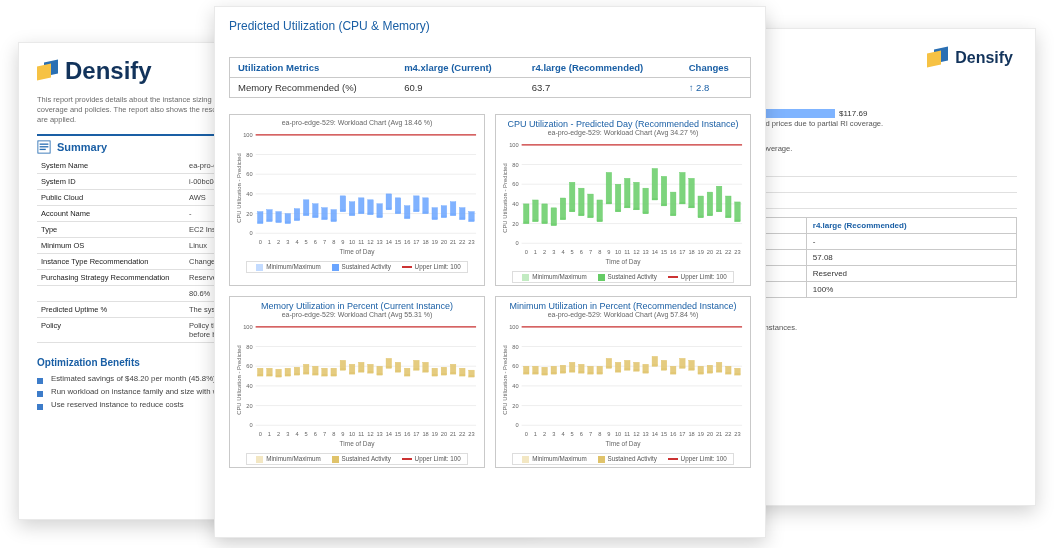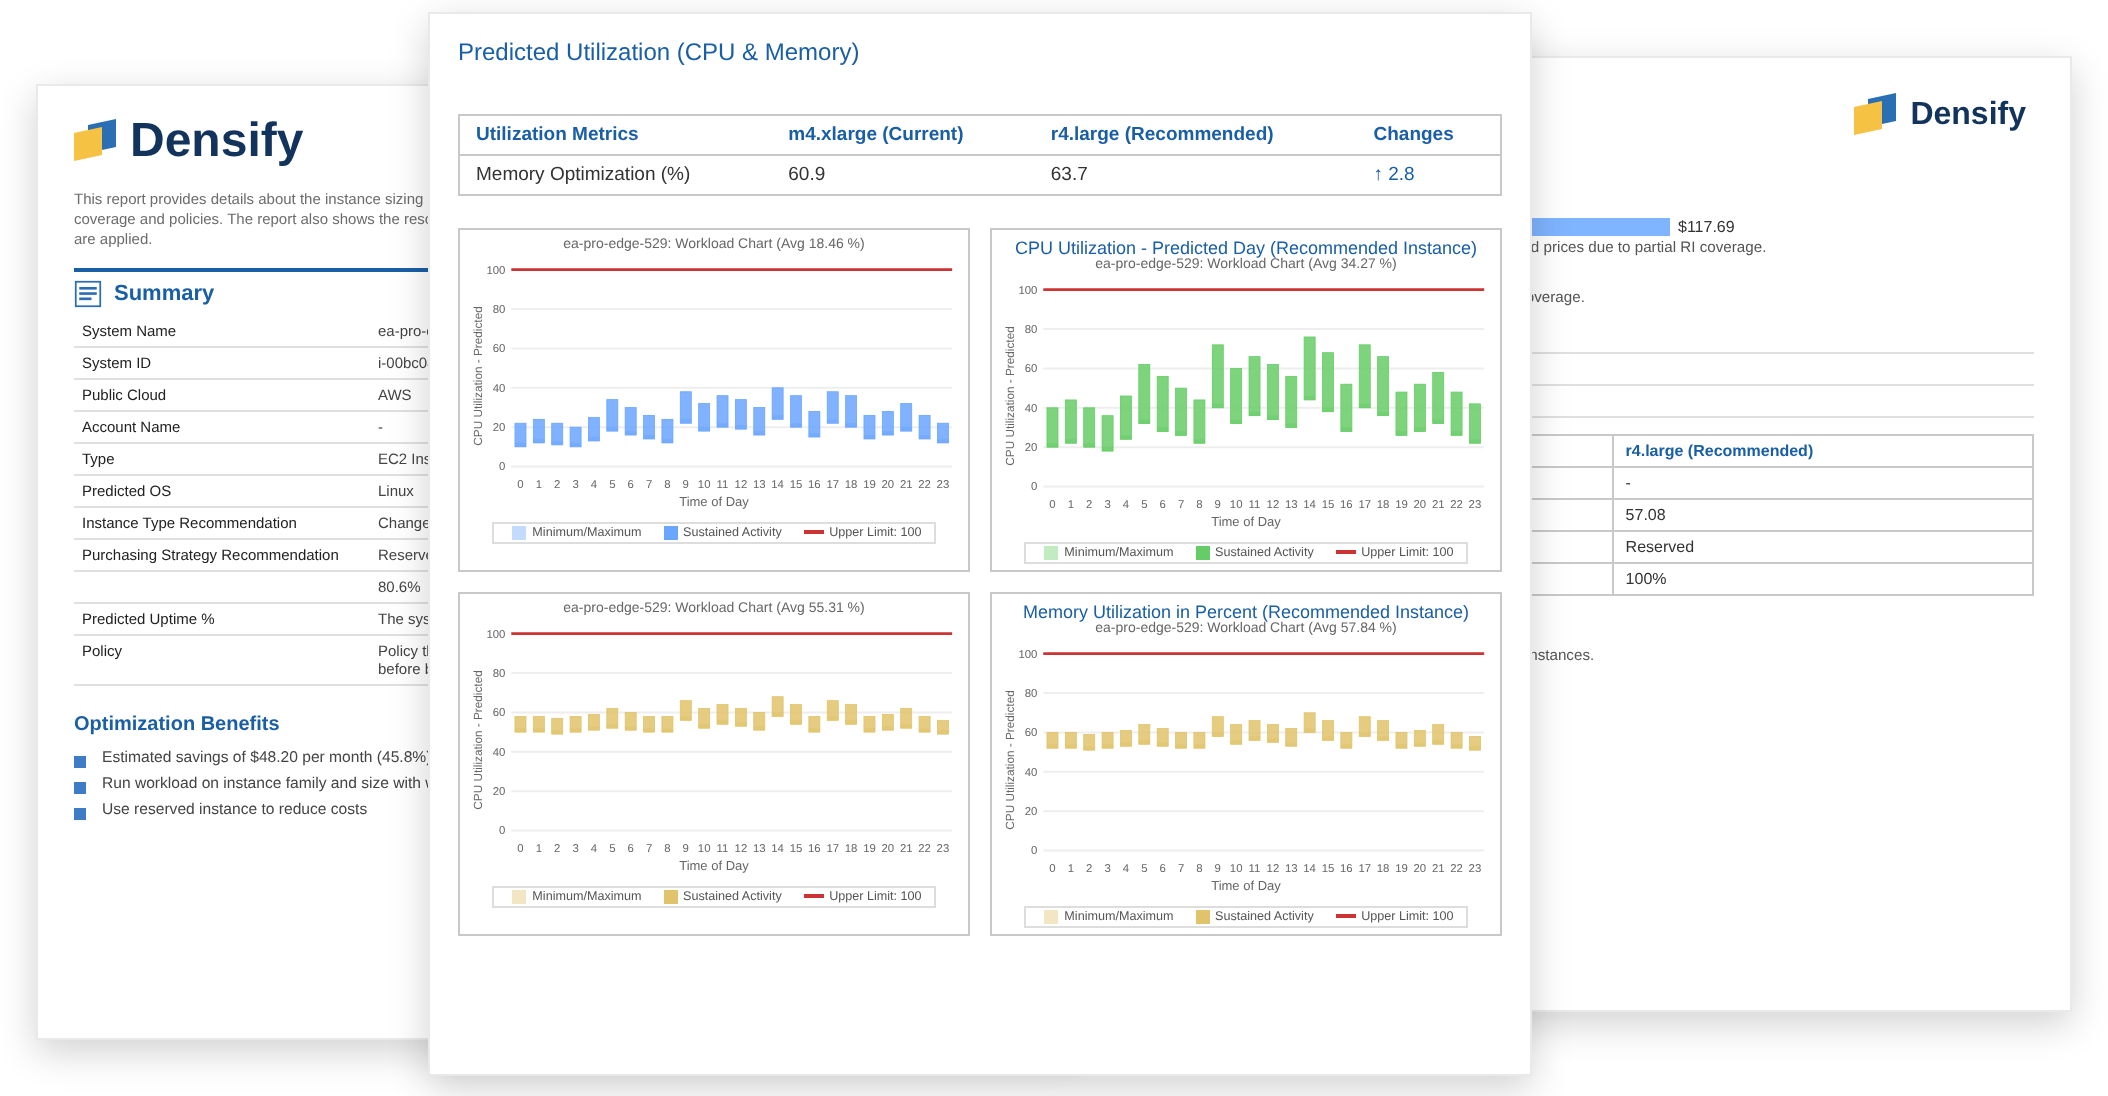--- a/index.html
+++ b/index.html
@@ -124,21 +124,21 @@
           </tr>
           <tr>
             <td>Account Name</td>
             <td>-</td>
           </tr>
           <tr>
             <td>Type</td>
             <td>EC2 Instance</td>
           </tr>
           <tr>
-            <td>Predicted OS</td>
+            <td>Minimum OS</td>
             <td>Linux</td>
           </tr>
           <tr>
             <td>Instance Type Recommendation</td>
             <td>Change the instance type from m4.xlarge to r4.large (Modernize Family).</td>
           </tr>
           <tr>
             <td>Purchasing Strategy Recommendation</td>
             <td>Reserved</td>
           </tr>
@@ -218,21 +218,21 @@
     <thead>
           <tr id="mhead">
             <th>Utilization Metrics</th>
             <th>m4.xlarge (Current)</th>
             <th>r4.large (Recommended)</th>
             <th>Changes</th>
           </tr>
         </thead>
     <tbody id="mbody">
           <tr>
-            <td>Memory Optimization (%)</td>
+            <td>Memory Recommended (%)</td>
             <td>60.9</td>
             <td>63.7</td>
             <td class="up">↑ 2.8</td>
           </tr>
         </tbody>
   </table>
   <div class="chart-grid" id="cgrid">
         <div class="chart-box">
     <div class="sub">ea-pro-edge-529: Workload Chart (Avg 18.46 %)</div>
     <svg viewBox="0 0 250 120">
@@ -426,20 +426,21 @@
             <text class="tick" x="241.33333333333331" y="117" text-anchor="middle">23</text>
   </svg>
     <div class="xl">Time of Day</div>
     <div style="text-align:center"><div class="legend">
       <span><span class="lg-sw" style="background:#66cc66;opacity:.4"></span>Minimum/Maximum</span>
       <span><span class="lg-sw" style="background:#66cc66"></span>Sustained Activity</span>
       <span><span class="lg-line"></span>Upper Limit: 100</span>
     </div></div>
         </div>
         <div class="chart-box">
+    <div class="ct">Memory Utilization in Percent (Current Instance)</div>
     <div class="sub">ea-pro-edge-529: Workload Chart (Avg 55.31 %)</div>
     <svg viewBox="0 0 250 120">
     <g class="grid">
               <line x1="22" y1="106" x2="246" y2="106"></line>
               <line x1="22" y1="86" x2="246" y2="86"></line>
               <line x1="22" y1="66" x2="246" y2="66"></line>
               <line x1="22" y1="46" x2="246" y2="46"></line>
               <line x1="22" y1="25.999999999999996" x2="246" y2="25.999999999999996"></line>
               <line x1="22" y1="6" x2="246" y2="6"></line>
             </g>
@@ -525,21 +526,21 @@
             <text class="tick" x="241.33333333333331" y="117" text-anchor="middle">23</text>
   </svg>
     <div class="xl">Time of Day</div>
     <div style="text-align:center"><div class="legend">
       <span><span class="lg-sw" style="background:#e0c36a;opacity:.4"></span>Minimum/Maximum</span>
       <span><span class="lg-sw" style="background:#e0c36a"></span>Sustained Activity</span>
       <span><span class="lg-line"></span>Upper Limit: 100</span>
     </div></div>
         </div>
         <div class="chart-box">
-    <div class="ct">Memory Utilization in Percent (Recommended Instance)</div>
+    <div class="ct">Minimum Utilization in Percent (Recommended Instance)</div>
     <div class="sub">ea-pro-edge-529: Workload Chart (Avg 57.84 %)</div>
     <svg viewBox="0 0 250 120">
     <g class="grid">
               <line x1="22" y1="106" x2="246" y2="106"></line>
               <line x1="22" y1="86" x2="246" y2="86"></line>
               <line x1="22" y1="66" x2="246" y2="66"></line>
               <line x1="22" y1="46" x2="246" y2="46"></line>
               <line x1="22" y1="25.999999999999996" x2="246" y2="25.999999999999996"></line>
               <line x1="22" y1="6" x2="246" y2="6"></line>
             </g>

